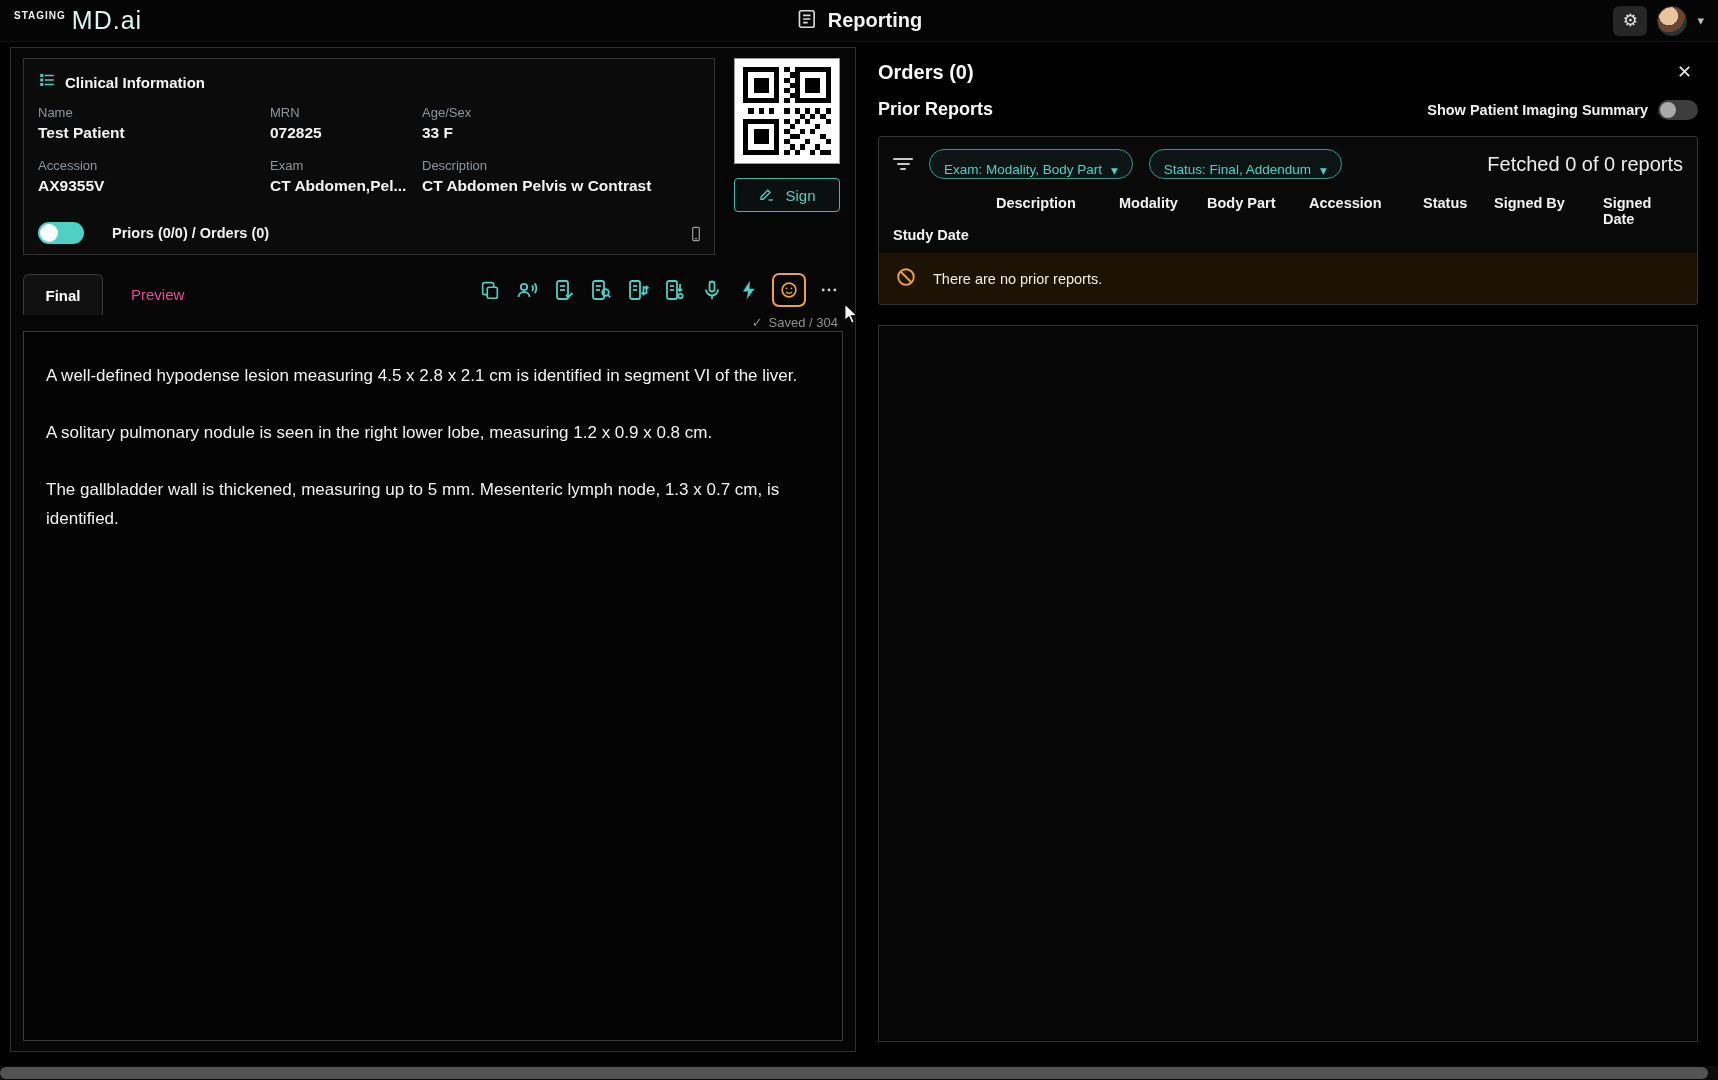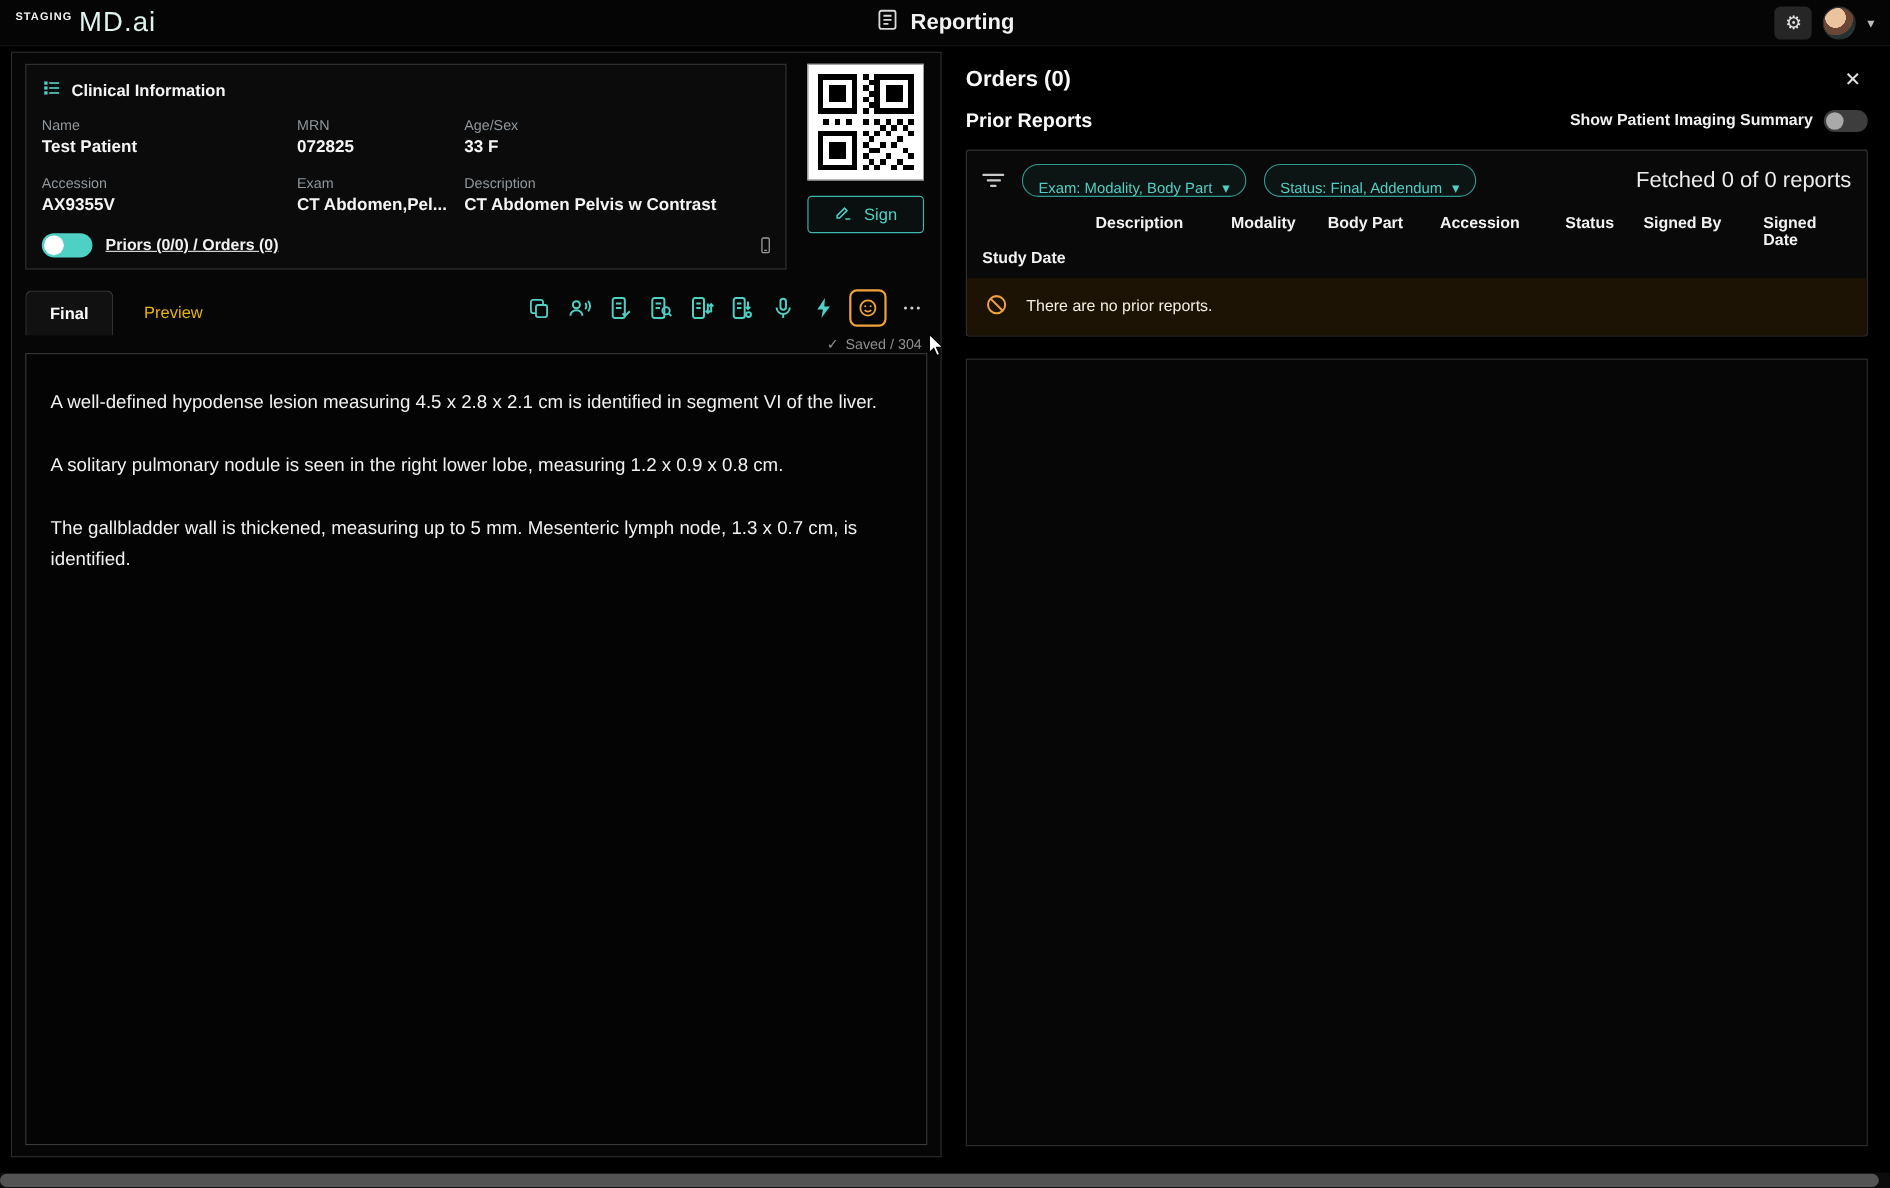--- a/index.html
+++ b/index.html
@@ -41,21 +41,21 @@
   }
 
   
   .top-section{ display:flex; gap:16px; }
   .clinical-box{ flex:1; border:1px solid #333; background:#0b0b0b; padding:12px 14px 10px; position:relative; }
   .clin-head{ display:flex; align-items:center; gap:9px; }
   .clin-title{ font-size:15px; font-weight:700; color:#f5f5f5; }
   .clin-grid{ margin-top:12px; display:grid; grid-template-columns:232px 152px 1fr; row-gap:16px; }
   .f-label{ font-size:13px; color:#8f969c; }
   .f-value{ font-size:15.5px; font-weight:700; color:#f4f4f4; margin-top:4px; white-space:nowrap; overflow:hidden; text-overflow:ellipsis; padding-right:8px;}
-  .toggle-row{ margin-top:16px; display:flex; align-items:center; gap:12px;text-decoration:underline; }
+  .toggle-row{ margin-top:27px; display:flex; align-items:center; gap:28px; }
   .switch{ width:46px; height:22px; border-radius:11px; position:relative; cursor:pointer; }
   .switch.on{ background:#4fd0c5; }
   .switch.off{ background:#3d3d3d; width:40px; height:20px; }
   .knob{ position:absolute; top:2px; left:2px; width:18px; height:18px; border-radius:50%; background:#fff; }
   .switch.off .knob{ width:16px; height:16px; background:#a9a9a9; }
   .toggle-label{ font-size:14.5px; font-weight:700; color:#f1f1f1; }
   .device-corner{ position:absolute; right:10px; bottom:8px; color:#9a9a9a; cursor:pointer; }
 
   .qr-col{ width:112px; display:flex; flex-direction:column; gap:14px; align-items:center; }
   .qr{ width:106px; height:106px; background:#fff; border:1px solid #9a9a9a; cursor:pointer; }
@@ -65,21 +65,21 @@
     display:flex; align-items:center; justify-content:center; gap:9px; cursor:pointer;
   }
 
   
   .tabs-row{ margin-top:18px; display:flex; align-items:flex-end; height:42px; }
   .write-tab{
     width:80px; height:41px; border:1px solid #3a3a3a; border-bottom:none;
     border-radius:6px 6px 0 0; background:#111; color:#fff; font-weight:700; font-size:15px;
     display:flex; align-items:center; justify-content:center; cursor:pointer;
   }
-  .preview-tab{ margin-left:28px; color:#eab308; font-size:15px; padding-bottom:12px; cursor:pointer; }
+  .preview-tab{ margin-left:28px; color:#ec4899; font-size:15px; padding-bottom:12px; cursor:pointer; }
   .toolbar{ margin-left:auto; display:flex; align-items:center; gap:9px; padding-bottom:8px; }
   .tbtn{ width:28px; height:28px; display:flex; align-items:center; justify-content:center; color:#4fd0c5; cursor:pointer; }
   .tbtn svg{ display:block; }
   .ai-btn{ width:34px; height:34px; border:2px solid #efa23d; border-radius:7px; color:#efa23d; }
   .more-btn{ color:#cfcfcf; }
 
   
   .editor{
     flex:1; margin-top:16px; border:1px solid #3a3a3a; background:#040404;
     position:relative; padding:30px 36px 44px 22px;
@@ -102,23 +102,23 @@
   .prior-title{ font-size:18px; font-weight:700; color:#fafafa; }
   .summary-group{ margin-left:auto; display:flex; align-items:center; gap:10px; }
   .summary-label{ font-size:14.5px; font-weight:700; color:#f0f0f0; }
 
   .filter-card{ margin-top:16px; border:1px solid #333; border-radius:3px; background:#090909; }
   .filter-row{ display:flex; align-items:center; gap:16px; padding:12px 14px 10px; }
   .funnel{ display:flex; flex-direction:column; gap:3px; width:20px; cursor:pointer; }
   .funnel span{ height:2px; background:#c9c9c9; border-radius:1px; }
   .funnel .l1{ width:20px; } .funnel .l2{ width:13px; margin:0 auto; } .funnel .l3{ width:6px; margin:0 auto; }
   .pill{
-    height:30px; border:1px solid #2f9a8f; border-radius:16px; padding:0 14px;
+    height:30px; border:1px solid #2f9a8f; border-radius:16px; padding:12px 14px;
     background:rgba(79,208,197,.06); color:#4fd0c5; font-size:13.5px;
-    display:flex; align-items:flex-end; gap:9px; cursor:pointer; white-space:nowrap;
+    display:flex; align-items:flex-start; gap:9px; cursor:pointer; white-space:nowrap;
   }
   .fetched{ margin-left:auto; font-size:20px; color:#ececec; }
   .cols-row{ display:flex; padding:6px 14px 10px; font-size:14.5px; font-weight:700; color:#f2f2f2; }
   .cols-row .c0{width:103px;margin-top:32px;} .cols-row .c1{width:123px;} .cols-row .c2{width:88px;}
   .cols-row .c3{width:102px;} .cols-row .c4{width:114px;} .cols-row .c5{width:71px;}
   .cols-row .c6{width:109px;} .cols-row .c7{flex:1;}
   .empty-row{
     display:flex; align-items:center; gap:16px; background:#1d1305;
     padding:13px 16px; font-size:14.5px; color:#f3ede2;
     border-radius:0 0 3px 3px;

